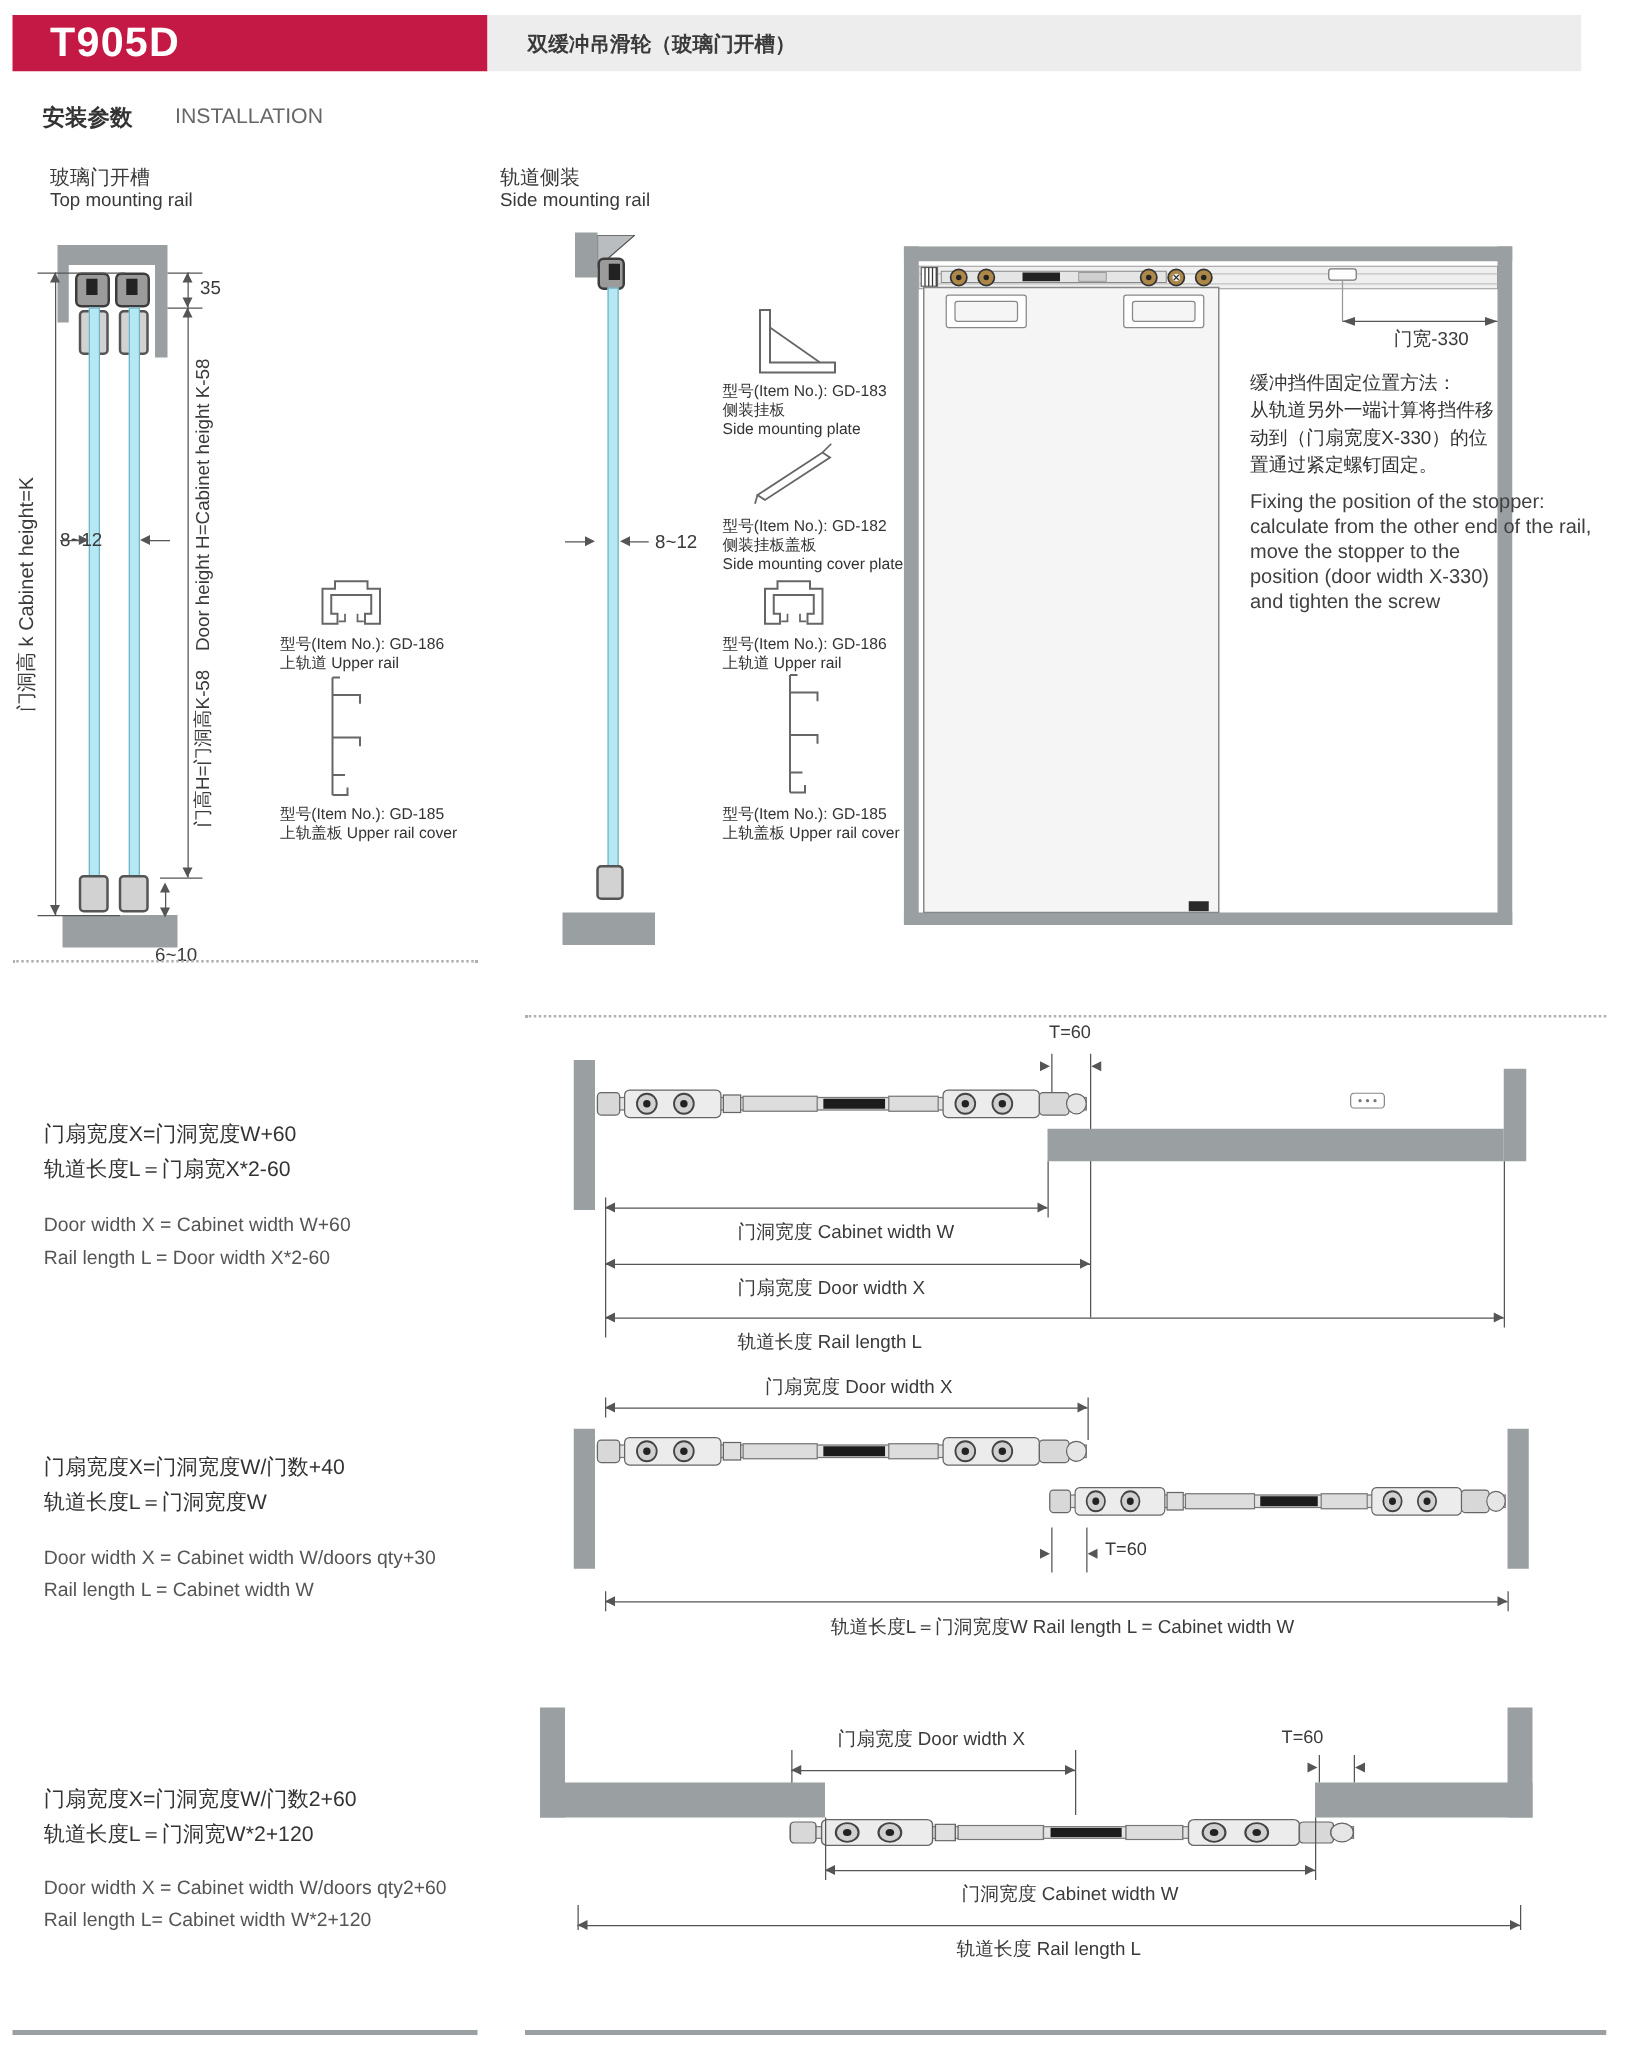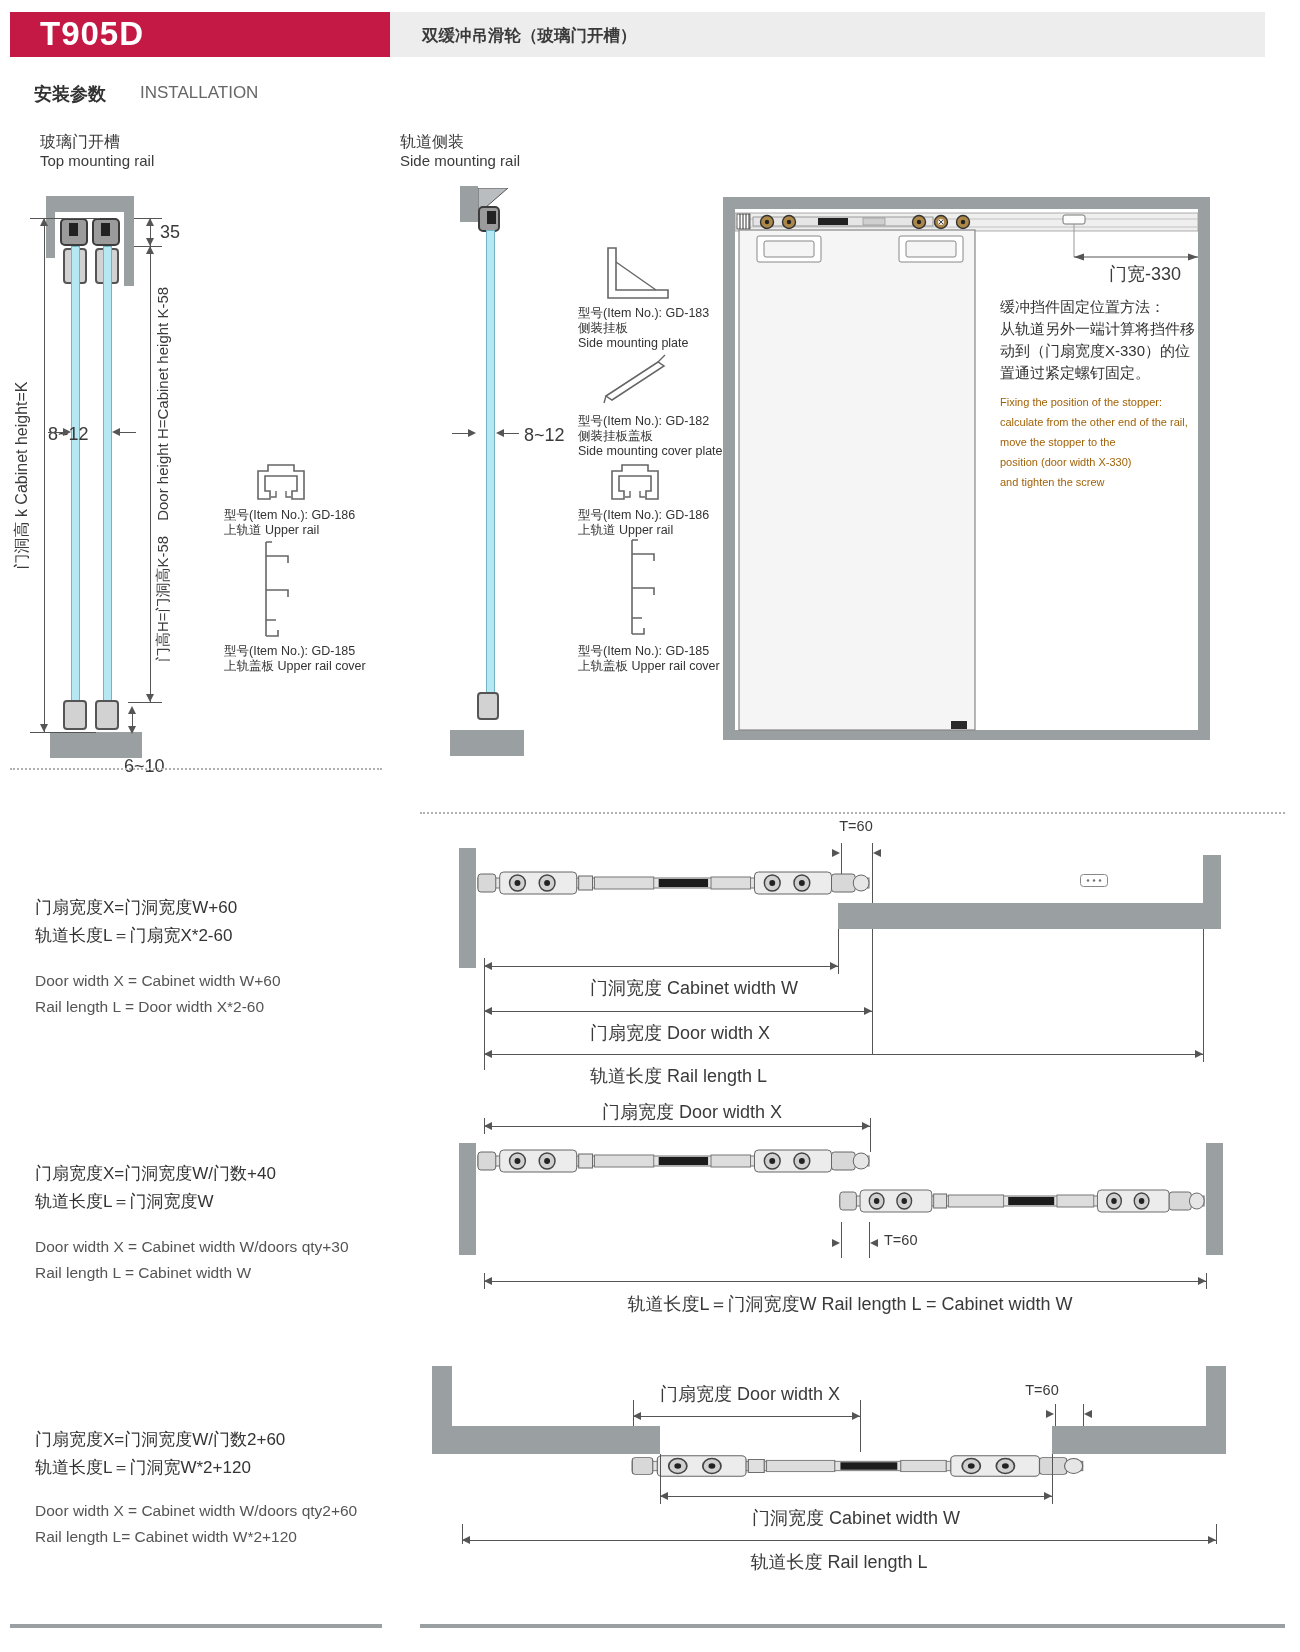--- a/index.html
+++ b/index.html
@@ -12,26 +12,26 @@
   .ar{position:absolute;width:0;height:0;border:4px solid transparent;}
   .ar.r{border-left:8px solid #555;border-right:0;}
   .ar.l{border-right:8px solid #555;border-left:0;}
   .ar.u{border-bottom:8px solid #555;border-top:0;}
   .ar.d{border-top:8px solid #555;border-bottom:0;}
   .glass{position:absolute;width:7px;background:#b5e8f3;border:1px solid #72b4c6;}
   .roller{position:absolute;width:24px;height:24px;background:#9b9b9b;border:2px solid #3c3c3c;border-radius:5px;box-sizing:content-box;}
   .roller:after{content:"";position:absolute;left:7px;top:3px;width:9px;height:13px;background:#222;}
   .clamp{position:absolute;width:20px;height:32px;background:#d2d2d2;border:2px solid #555;border-radius:4px;}
   .vrot{position:absolute;white-space:nowrap;transform:rotate(-90deg);text-align:center;color:#3a3a3a;}
-  .dimtxt{font-size:18px;color:#3a3a3a;}
+  .dimtxt{font-size:15px;color:#3a3a3a;}
   .lbl{font-size:12.5px;color:#333;line-height:14px;}
   .dotted{position:absolute;border-top:2px dotted #b0b0b0;height:0;}
   .footline{position:absolute;height:4px;background:#9aa0a2;}
   .notezh{font-size:15px;line-height:21px;color:#333;}
-  .noteen{font-size:11px;line-height:20px;color:#a16207;}
+  .noteen{font-size:16px;line-height:20px;color:#404040;}
   .formzh{font-size:17px;color:#333;}
   .formen{font-size:15.5px;color:#555;}
 </style>
 </head>
 <body>
 
 <div class="page">
 
   <svg width="0" height="0" style="position:absolute" aria-hidden="true">
     <defs>

